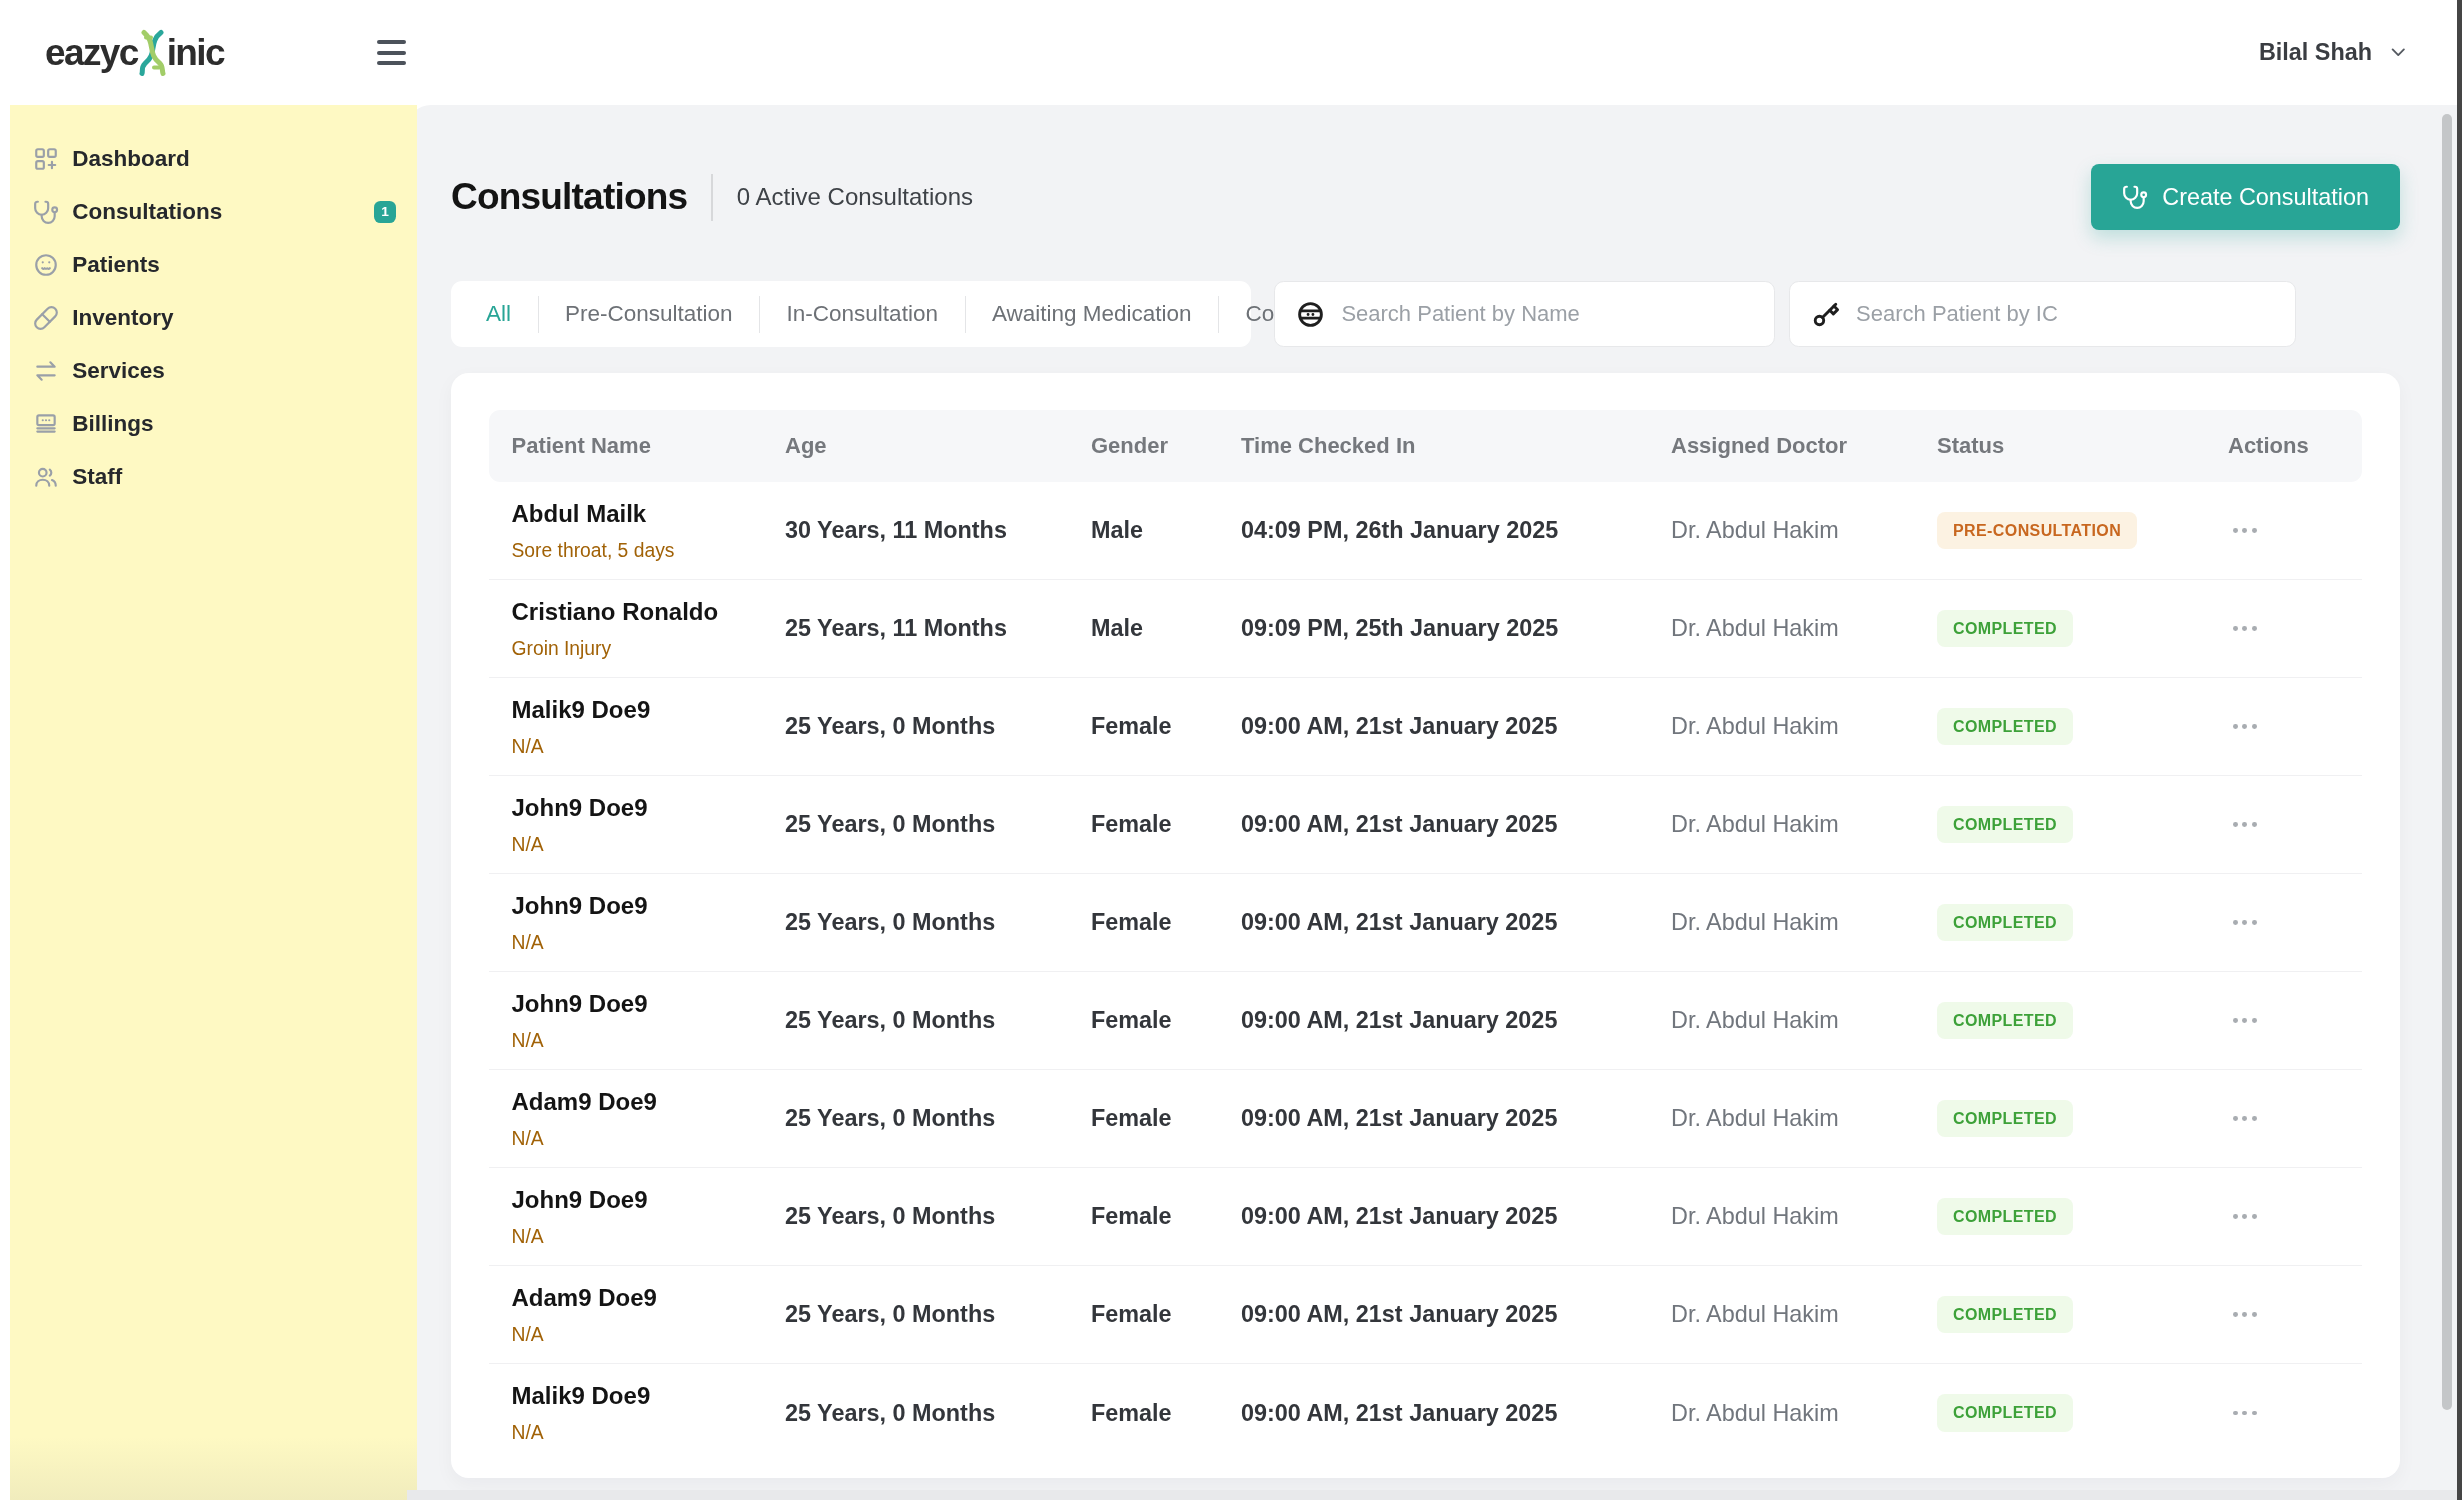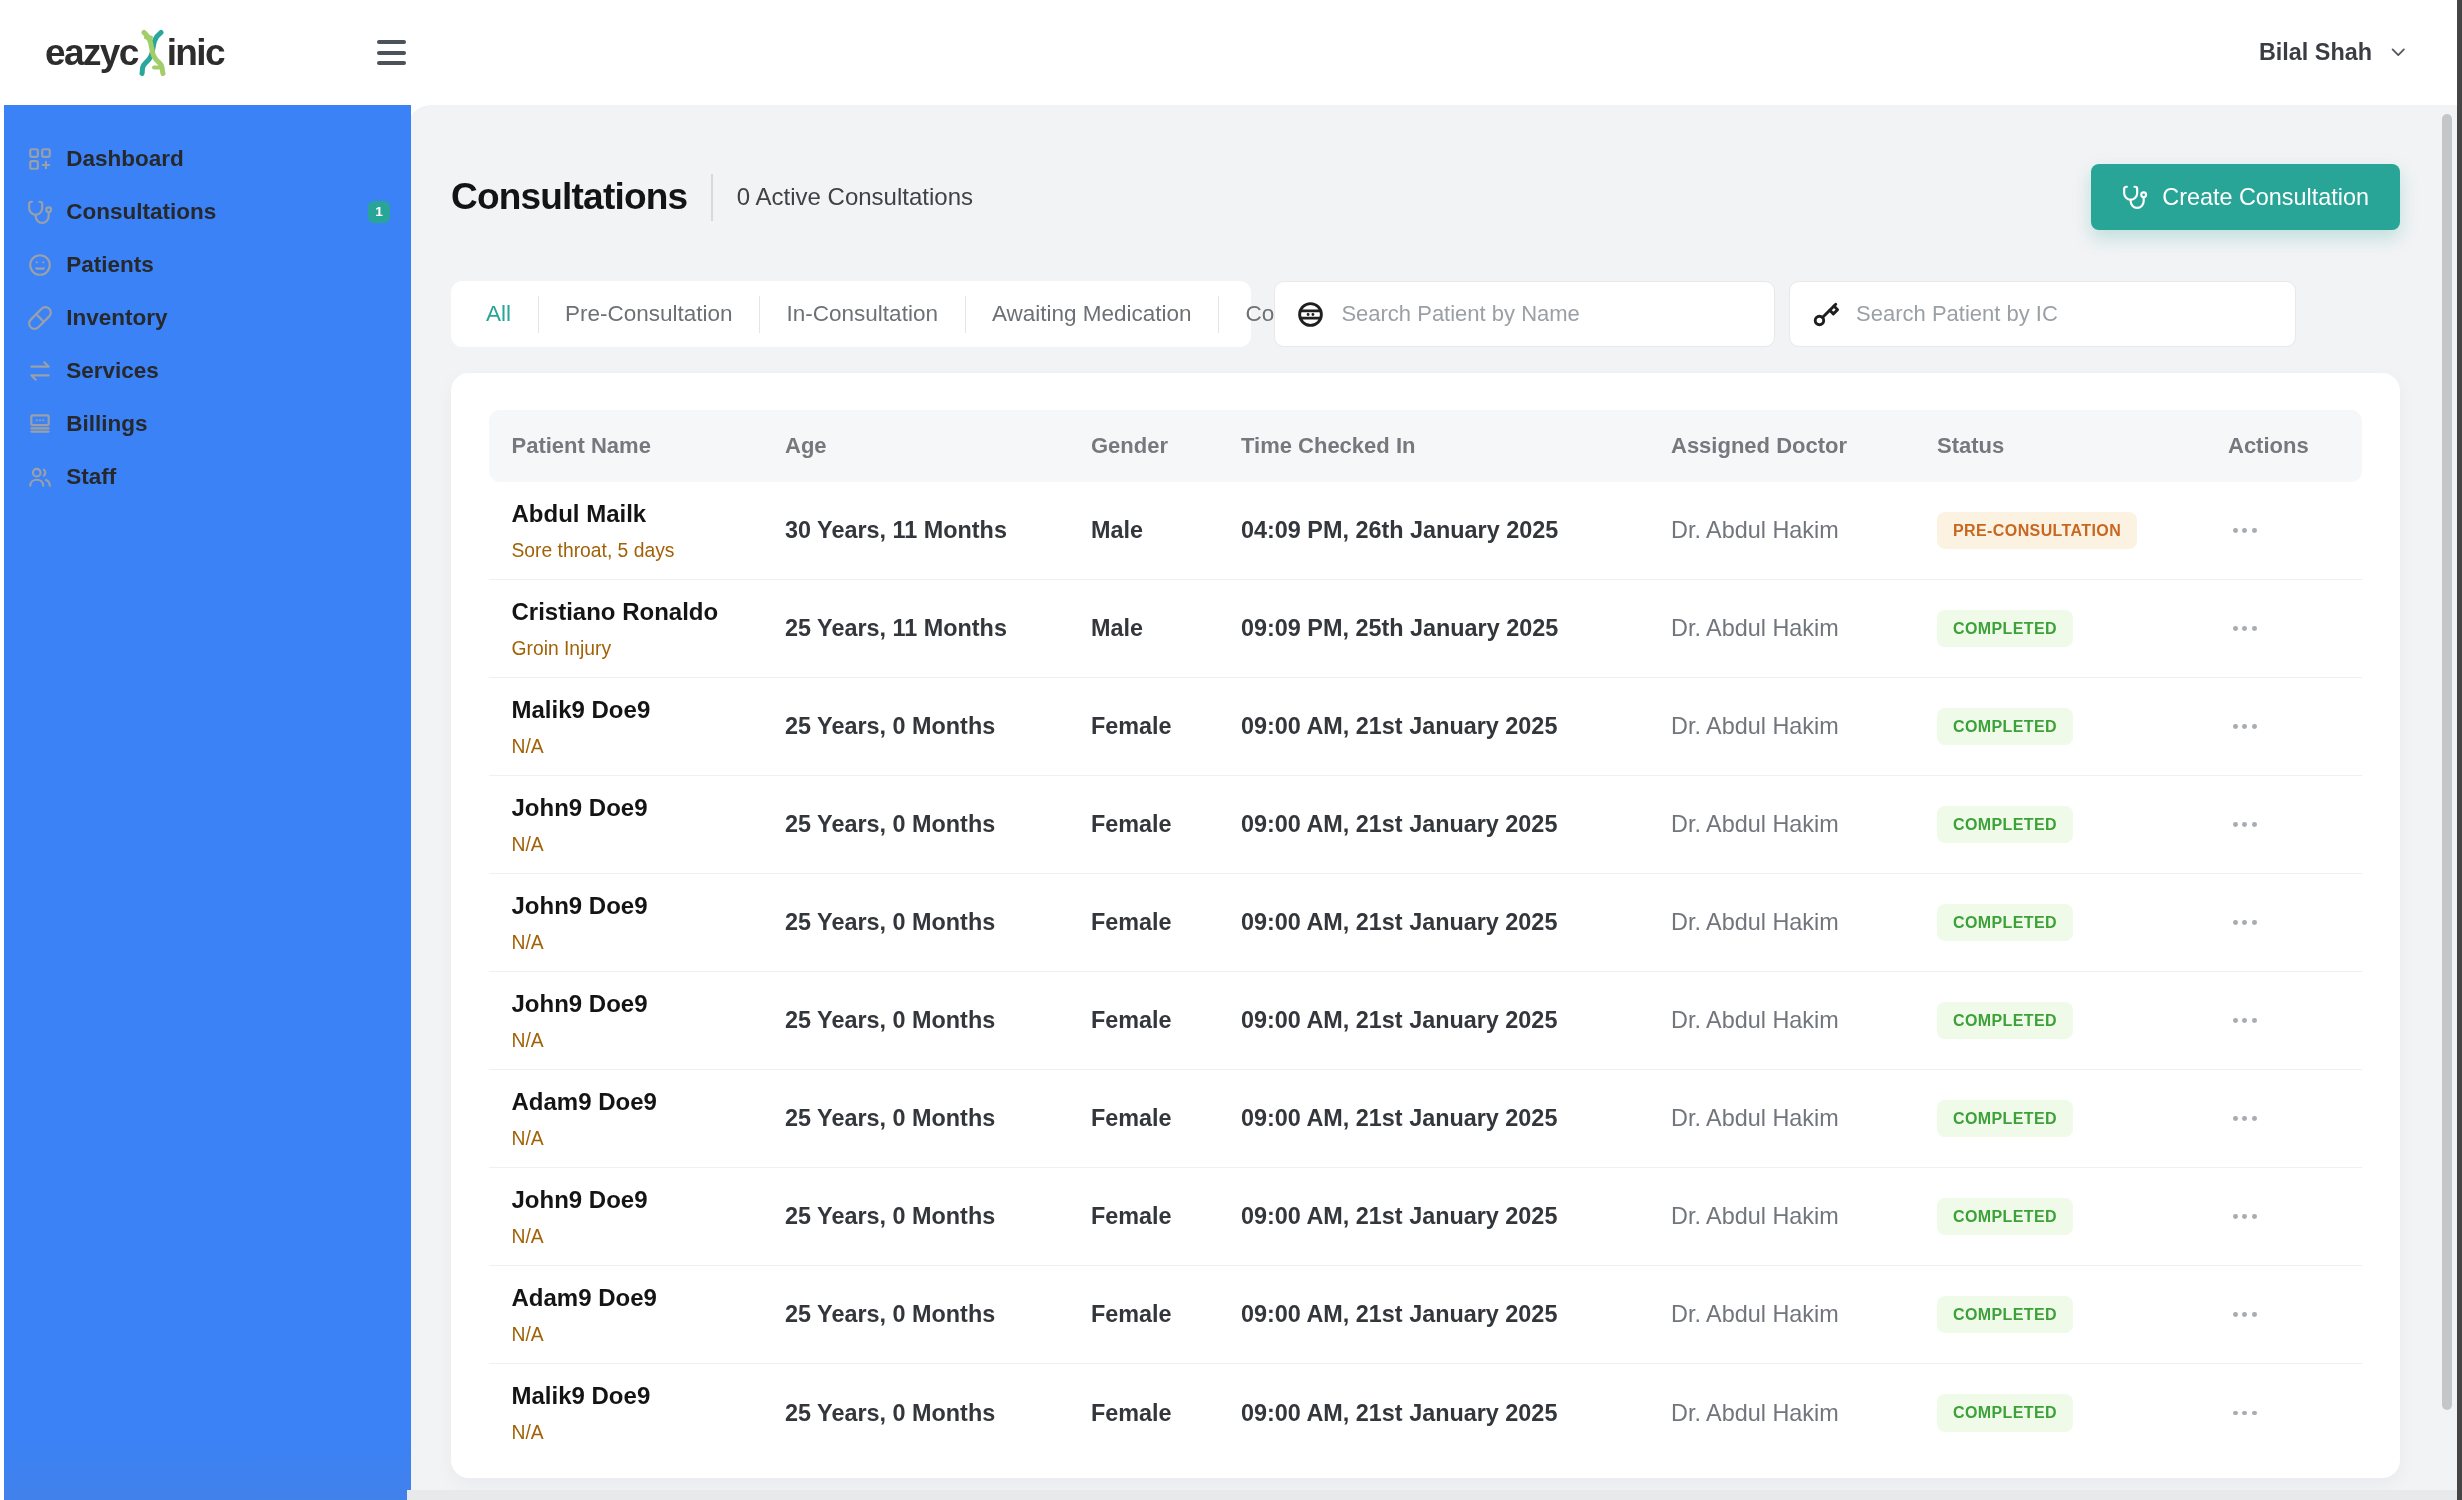--- a/index.html
+++ b/index.html
@@ -22,22 +22,22 @@
     font-size: 37px; font-weight: 800; color: #2d2d2d; letter-spacing: -1.6px;
   }
   .logo-dna { margin: 0 -1.6px; }
   .hamburger { margin-left: 145px; display: flex; flex-direction: column; gap: 6.4px; cursor: pointer; padding: 8px; }
   .hamburger span { display: block; width: 29px; height: 4px; border-radius: 2.4px; background: #4c525b; }
   .user-menu { margin-left: auto; margin-right: 53px; display: flex; align-items: center; gap: 14.5px; cursor: pointer; }
   .user-name { font-size: 23.4px; font-weight: 700; color: #3a3d42; }
 
   
   .sidebar {
-    position: absolute; left: 4px; top: 105px; width: 407px; bottom: 0;
-    background: #3b82f6; padding-top: 27px; z-index: 4;
+    position: absolute; left: 10px; top: 105px; width: 407px; bottom: 0;
+    background: #fef9c3; padding-top: 27px; z-index: 4;
   }
   .sidebar::after {
     content: ""; position: absolute; left: 0; right: 0; bottom: 0; height: 64px;
     background: linear-gradient(to bottom, rgba(255,255,255,0), rgba(120,120,130,0.10));
     pointer-events: none;
   }
   .nav-item {
     position: relative; display: flex; align-items: center; gap: 13.7px;
     height: 53px; padding-left: 22.5px; cursor: pointer;
   }

